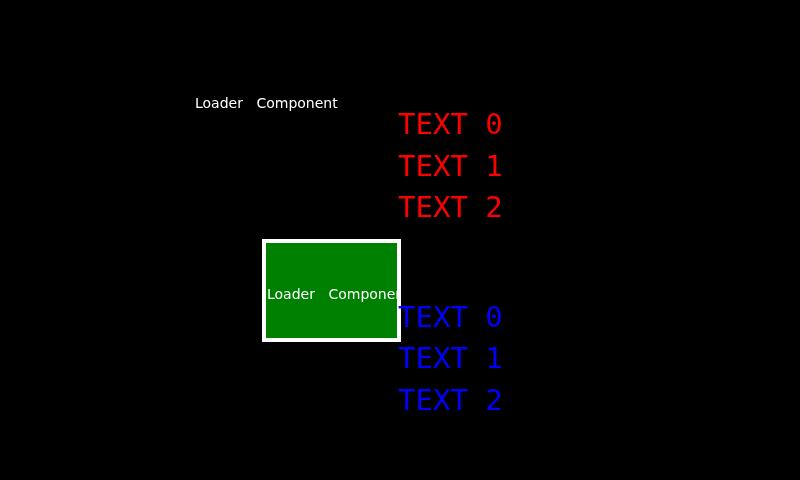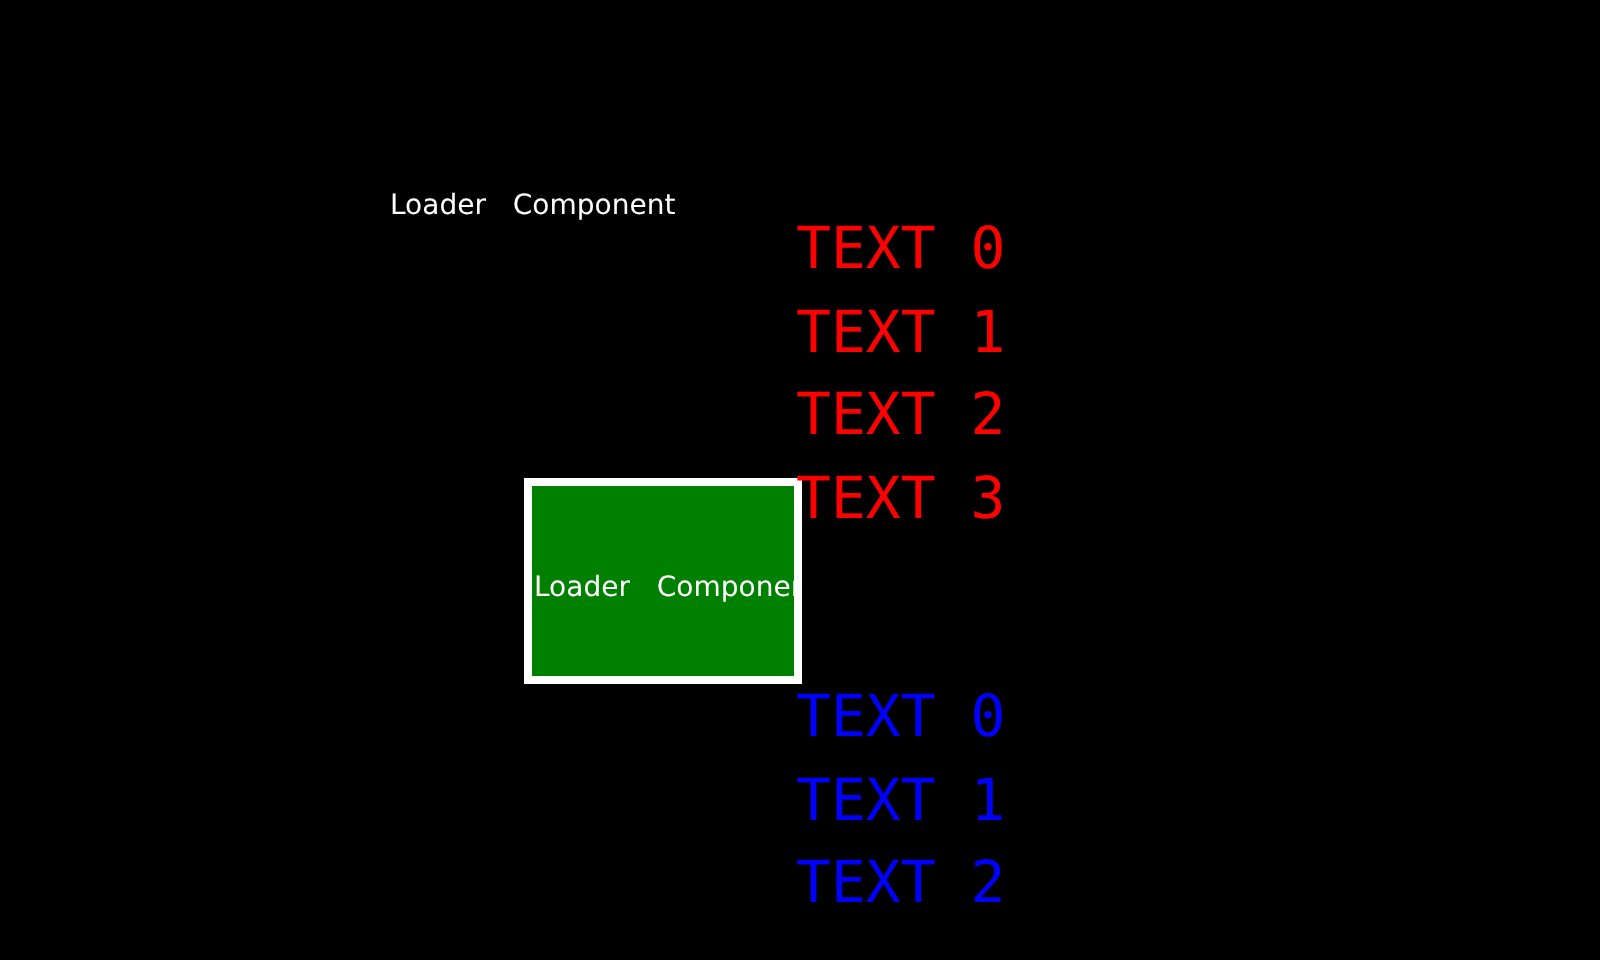--- a/index.html
+++ b/index.html
@@ -66,17 +66,17 @@
 
 <div class="screen">
 
   <div class="loader-label" style="color: rgb(255, 255, 255);">Loader Component</div>
 
   <div class="loader-box" style="background-color: rgb(0, 128, 0); border-color: rgb(255, 255, 255);">
     <div class="loader-box-label" style="color: rgb(255, 255, 255);">Loader Component</div>
   </div>
 
   <div class="text-list">
-    <div style="color: rgb(255, 0, 0);"><div class="text-item">TEXT 0</div><div class="text-item">TEXT 1</div><div class="text-item">TEXT 2</div><div class="text-item">TEXT 3</div></div>
+    <div style="color: rgb(255, 0, 0);"><div class="text-item">TEXT 0</div><div class="text-item">TEXT 1</div><div class="text-item">TEXT 2</div></div>
     <div style="color: rgb(0, 0, 255);"><div class="text-item">TEXT 0</div><div class="text-item">TEXT 1</div><div class="text-item">TEXT 2</div></div>
   </div>
 
 </div>
 
 </body></html>

